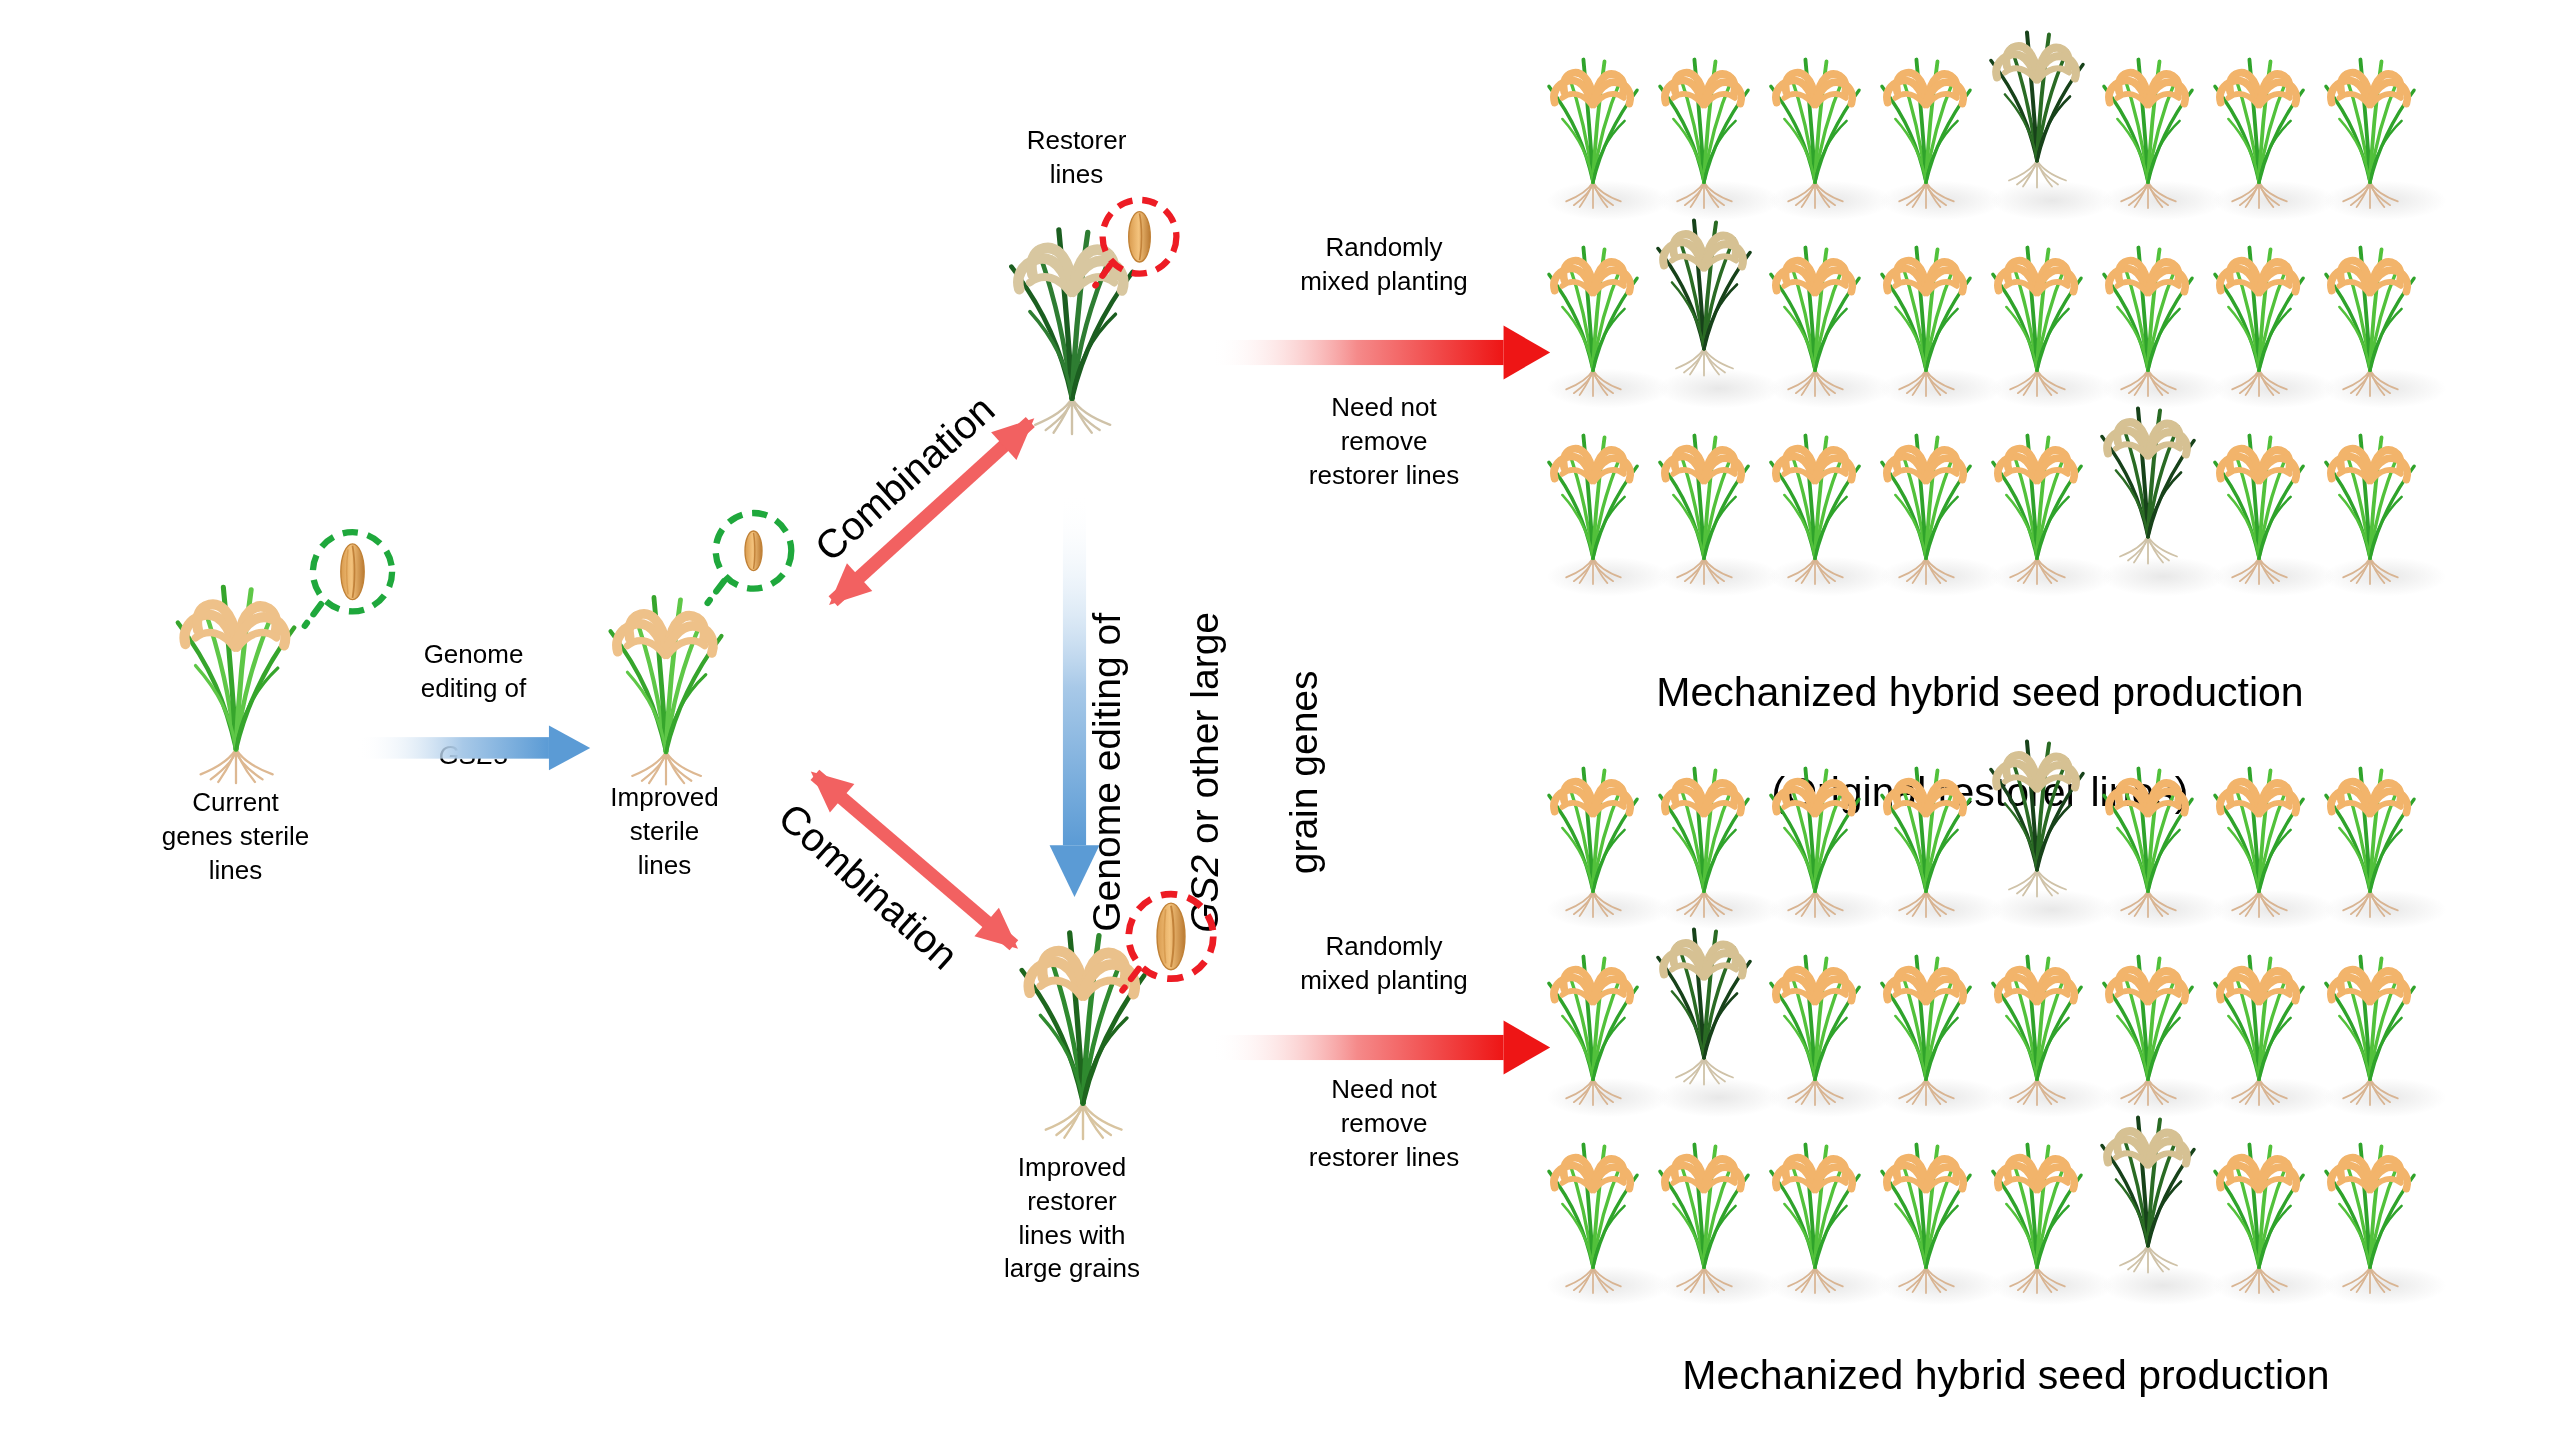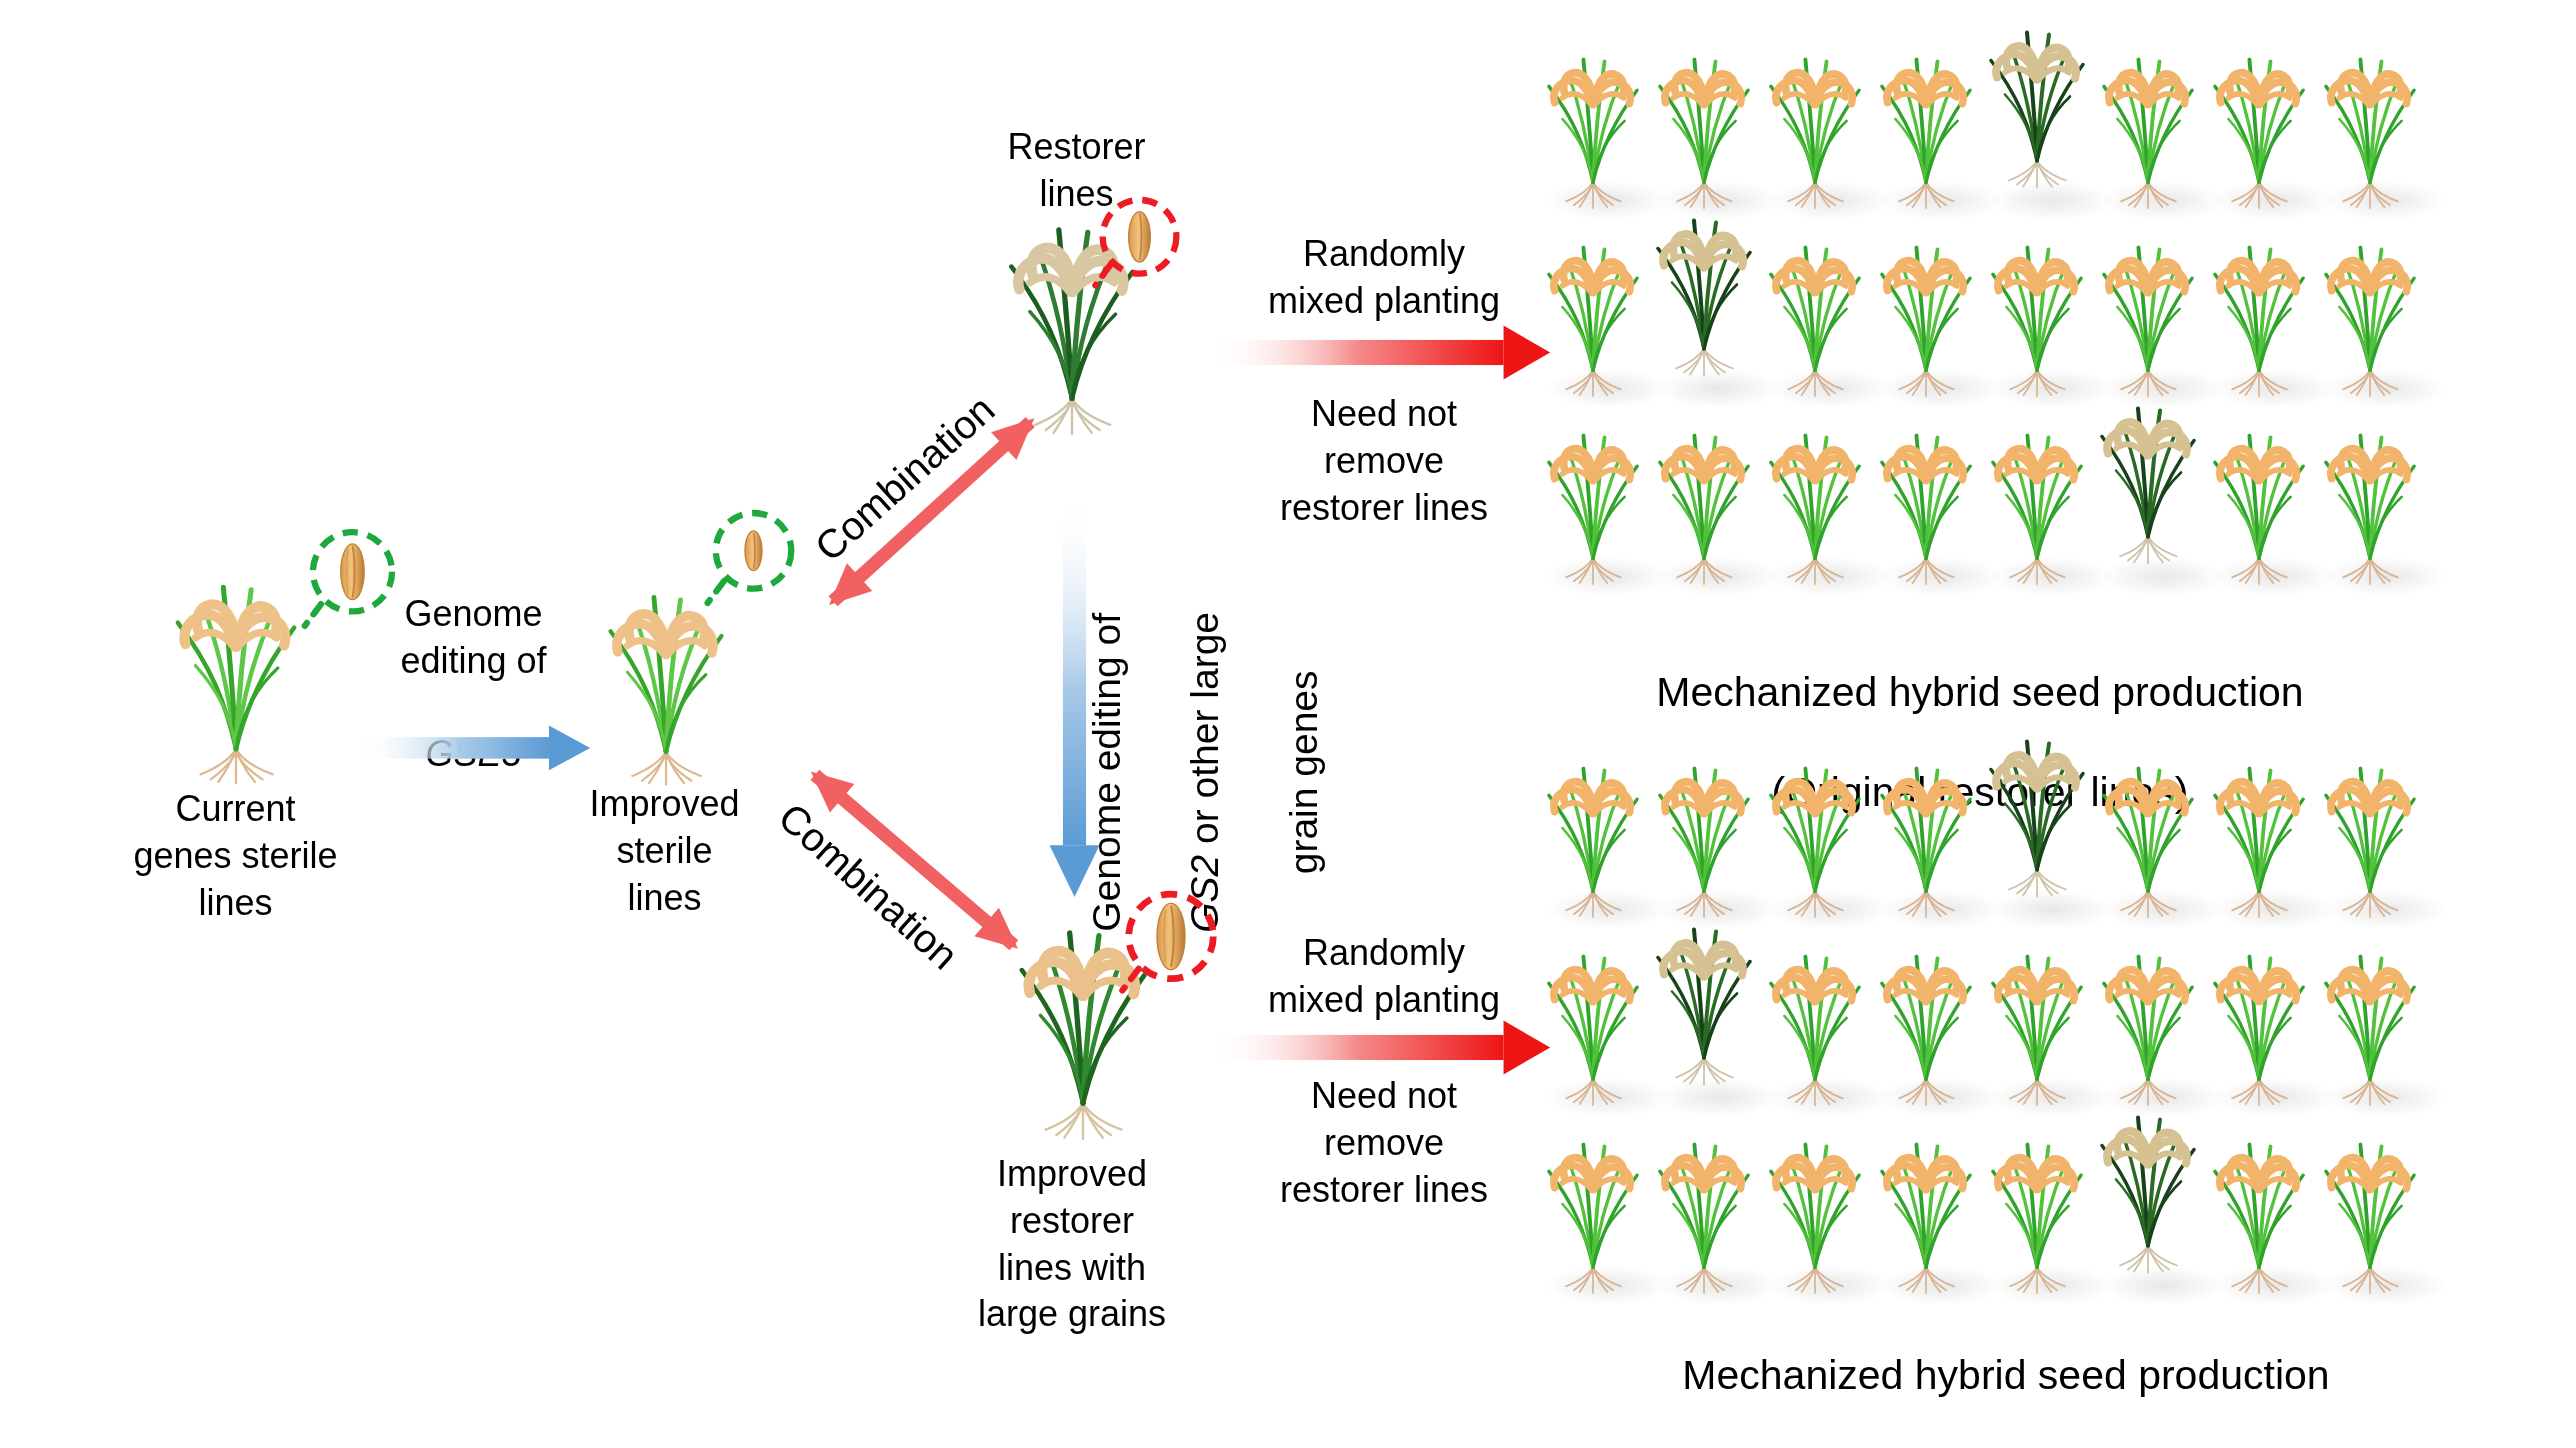--- a/index.html
+++ b/index.html
@@ -1,18 +1,18 @@
 <!DOCTYPE html>
 <html style="font-size:14.4px"><head>
 <meta charset="utf-8">
 <style>
   html,body{margin:0;padding:0;background:#ffffff;}
   #canvas{position:relative;width:2576px;height:1448px;background:#ffffff;overflow:hidden;
           font-family:"Liberation Sans",sans-serif;color:#000;}
-  .txt{position:absolute;text-align:center;white-space:pre-line;font-size:36px;line-height:1.3;color:#000;}
+  .txt{position:absolute;text-align:center;white-space:pre-line;font-size:26px;line-height:1.3;color:#000;}
   .abs{position:absolute;}
   svg{display:block;overflow:visible;}
 
   
   .plant-light{--blade1:#52c13b;--blade2:#2fa32b;--panicle:#f2b46b;--root:#d8b492;}
   .plant-dark{--blade1:#2a6b24;--blade2:#17421a;--panicle:#d6c193;--root:#cfc2a8;}
   .plant-sterile{--blade1:#5ec747;--blade2:#36a52c;--panicle:#eec189;--root:#ddb892;}
   .plant-restorer{--blade1:#2e7d32;--blade2:#1b5e20;--panicle:#d8c7a0;--root:#cfc2a8;}
   .plant-restorer2{--blade1:#2f8a2f;--blade2:#1e661e;--panicle:#eac18b;--root:#d8c4a0;}
 
@@ -103,21 +103,21 @@
       <ellipse rx="13" ry="31" fill="url(#grainGrad)" stroke="#c08136" stroke-width="1.5"></ellipse>
       <path d="M0 -29 C3 -12 3 12 0 29" stroke="#b9772e" fill="none" stroke-width="2" opacity="0.8"></path>
       <path d="M-5 -25 C-7 -8 -7 8 -5 25" stroke="#d79a4f" fill="none" stroke-width="1.6" opacity="0.9"></path>
     </g>
   </svg>
 
   <div class="txt" style="left:72px;top:786px;width:327px">Current
 genes sterile
 lines</div>
 
-  <div class="txt" style="left:339px;top:544px;width:269px">
+  <div class="txt" style="left:339px;top:604px;width:269px">
     <span>Genome
 editing of</span><br>
     <i>GSE3</i>
   </div>
 
   <svg class="abs" style="left:357px;top:720px" width="235" height="54" viewBox="0 0 262 60">
     <rect x="0" y="19" width="214" height="24" fill="url(#fadeBlue)"></rect>
     <polygon points="214,6 214,56 260,31" fill="#5b9bd5"></polygon>
   </svg>
 

